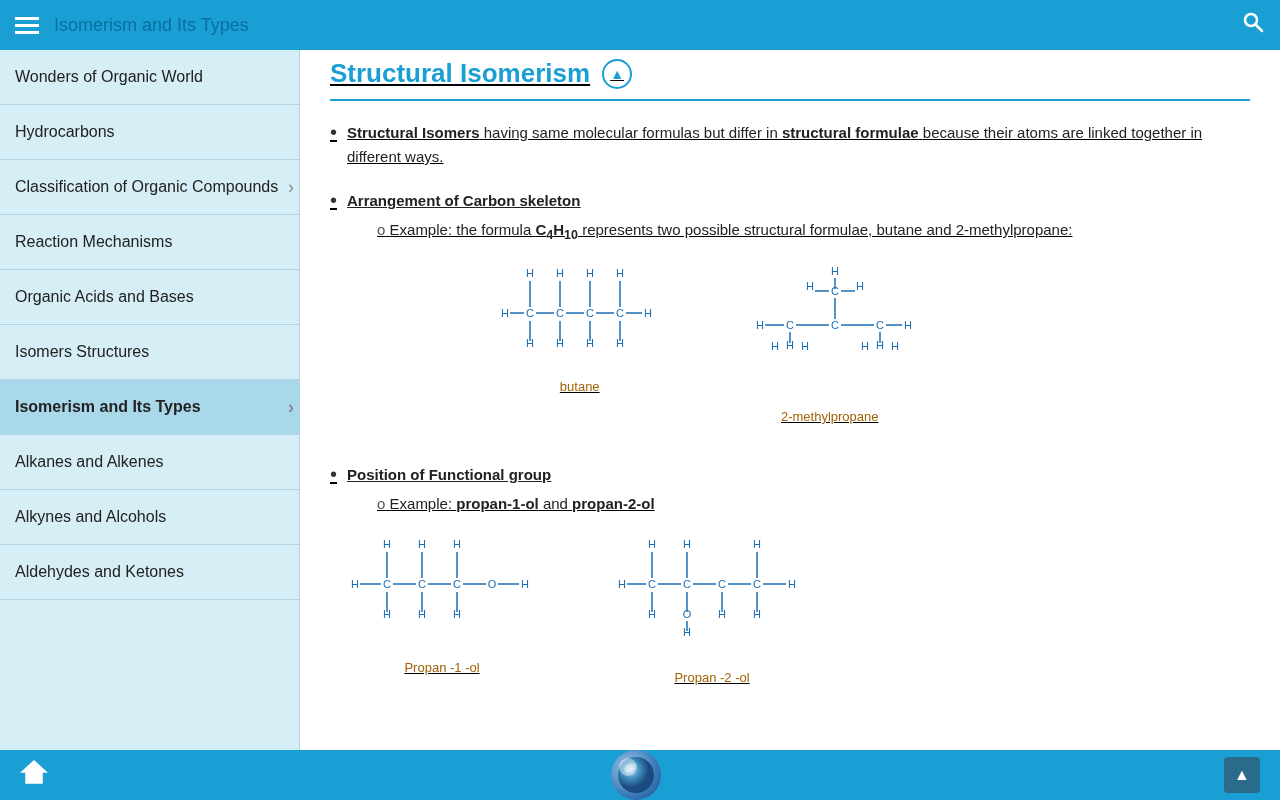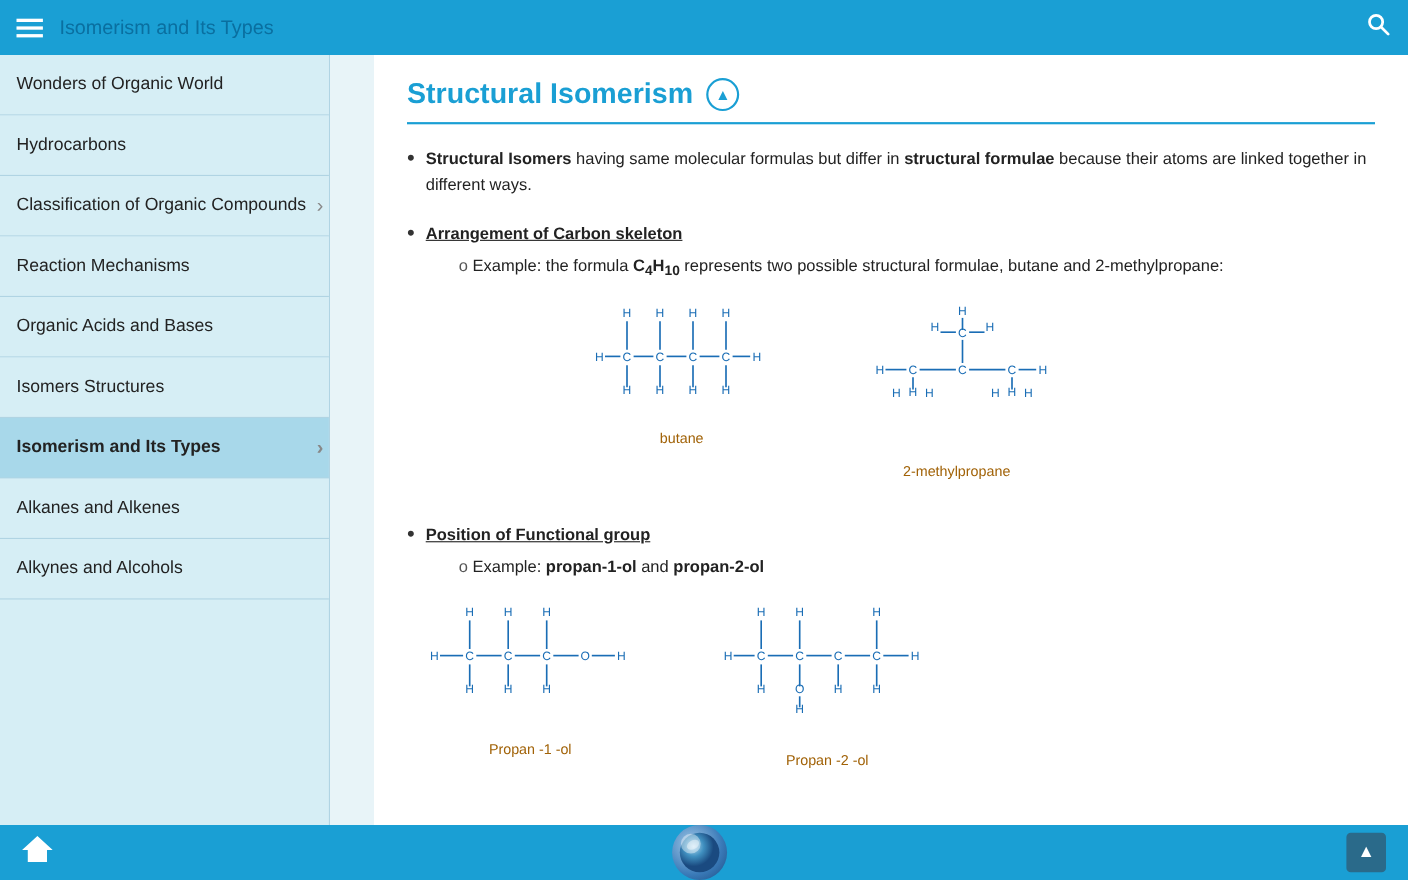--- a/index.html
+++ b/index.html
@@ -14,21 +14,21 @@
       padding: 0 15px;
       justify-content: space-between;
     }
     .top-bar-left { display: flex; align-items: center; gap: 15px; }
     .hamburger-icon { display: flex; flex-direction: column; gap: 4px; cursor: pointer; }
     .hamburger-icon span { width: 24px; height: 3px; background: white; display: block; }
     .top-title { color: #0a6fa0; font-size: 18px; font-weight: normal; }
     .search-icon { color: white; font-size: 22px; cursor: pointer; }
 
     
-    .main-layout { display: flex; height: 700px; gap: 40px; }
+    .main-layout { display: flex; height: 700px; }
 
     
     .sidebar {
       width: 300px;
       background: #d6eef5;
       border-right: 1px solid #b0d4e3;
       overflow-y: auto;
       flex-shrink: 0;
     }
     .sidebar-item {
@@ -51,21 +51,22 @@
       transform: translateY(-50%);
       color: #888;
       font-size: 18px;
     }
 
     
     .content-area {
       flex: 1;
       background: white;
       overflow-y: auto;
-      padding: 20px 30px;
+      padding: 8px 30px;
+      text-decoration: underline;
     }
 
     
     .section-header {
       display: flex;
       align-items: center;
       gap: 12px;
       border-bottom: 2px solid #1a9fd4;
       padding-bottom: 10px;
       margin-bottom: 20px;
@@ -203,20 +204,23 @@
     </div>
     <div class="sidebar-item active">
       <span>Isomerism and Its Types</span>
       <span class="sidebar-arrow">›</span>
     </div>
     <div class="sidebar-item">
       <span>Alkanes and Alkenes</span>
     </div>
     <div class="sidebar-item">
       <span>Alkynes and Alcohols</span>
+    </div>
+    <div class="sidebar-item">
+      <span>Aldehydes and Ketones</span>
     </div>
   </div>
 
   <div class="content-area">
 
     <div class="section-header">
       <span class="section-title">Structural Isomerism</span>
       <div class="up-circle-icon">▲</div>
     </div>
 

